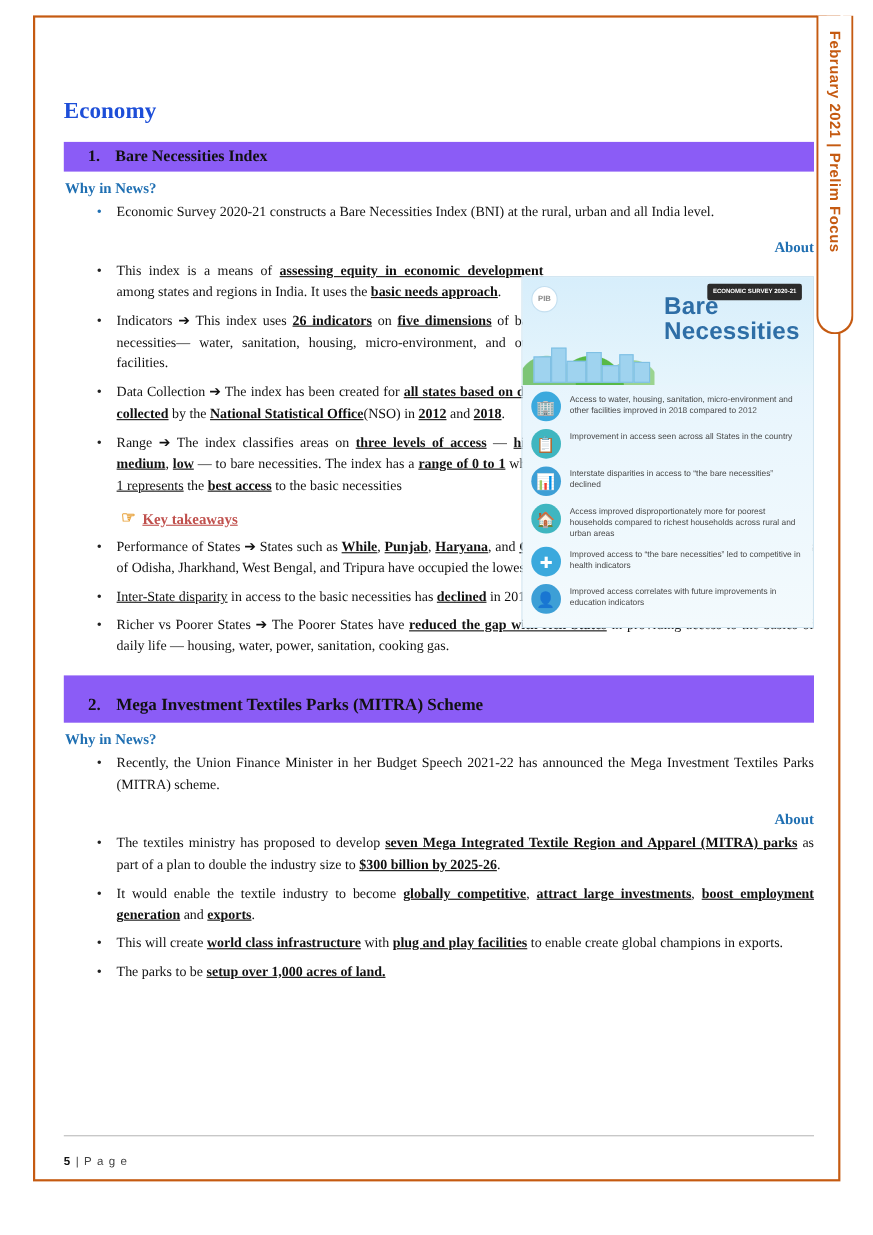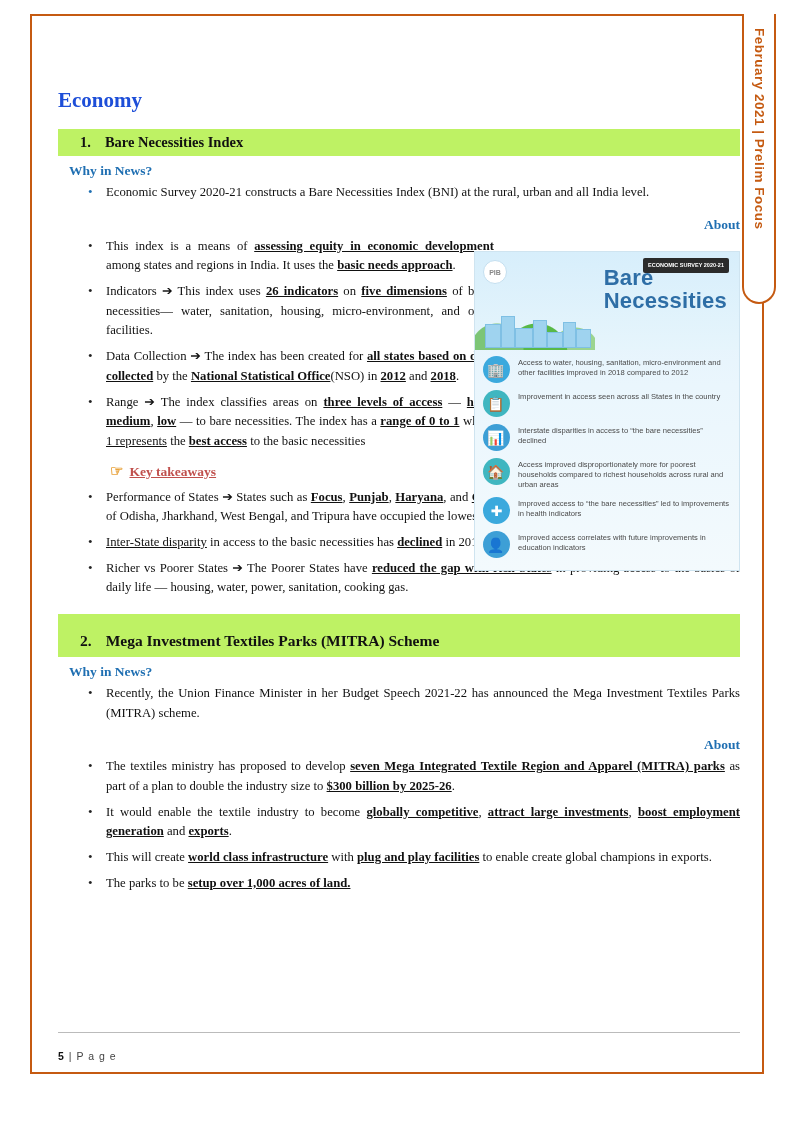--- a/index.html
+++ b/index.html
@@ -57,21 +57,21 @@
     width: 682px;
   }
   .page-title {
     font-family: "Liberation Serif", serif;
     font-weight: bold;
     font-size: 21px;
     color: #1d4ed8;
     margin: 0 0 16px 0;
   }
   .section-bar {
-    background: #bef264;
+    background: #8b5cf6;
     padding: 5px 8px 5px 22px;
     font-family: "Liberation Serif", serif;
     font-weight: bold;
     font-size: 14.5px;
     color: #111111;
     margin-bottom: 7px;
     box-sizing: border-box;
   }
   .section-bar.big {
     font-size: 15.5px;
@@ -79,21 +79,21 @@
   }
   .section-num {
     display: inline-block;
     margin-right: 14px;
   }
   .subhead {
     color: #1f6fb2;
     font-family: "Liberation Serif", serif;
     font-weight: bold;
     font-size: 13.5px;
-    margin: 7px 0 4px 11px;
+    margin: 7px 0 4px 1px;
   }
   .subhead.about {
     margin-top: 14px;
     text-align: right;
   }
   ul.bullets {
     list-style: none;
     margin: 0;
     padding: 0;
   }
@@ -315,21 +315,21 @@
     </li>
   </ul>
 
   <div class="key-takeaways">
     <span class="kt-icon">☞</span>
     <span class="kt-label">Key takeaways</span>
   </div>
 
   <ul class="bullets">
     <li>
-      Performance of States <span class="arrow"></span> States such as <span class="bu">Focus</span>, <span class="bu">Punjab</span>, <span class="bu">Haryana</span>, and <span class="bu">Gujarat top the index</span>.&nbsp; While eastern Indian States of Odisha, Jharkhand, West Bengal, and Tripura have occupied the lowest positions.
+      Performance of States <span class="arrow"></span> States such as <span class="bu">While</span>, <span class="bu">Punjab</span>, <span class="bu">Haryana</span>, and <span class="bu">Gujarat top the index</span>.&nbsp; While eastern Indian States of Odisha, Jharkhand, West Bengal, and Tripura have occupied the lowest positions.
     </li>
     <li>
       <span class="u">Inter-State disparity</span> in access to the basic necessities has <span class="bu">declined</span> in 2018, when compared to 2012.
     </li>
     <li>
       Richer vs Poorer States <span class="arrow"></span> The Poorer States have <span class="bu">reduced the gap with rich States</span> in providing access to the basics of daily life — housing, water, power, sanitation, cooking gas.
     </li>
   </ul>
 
   <div class="section-bar big" style="margin-top:16px;">
@@ -388,21 +388,21 @@
       <div class="ig-row">
         <div class="ig-ic blue2">📊</div>
         <div class="ig-tx">Interstate disparities in access to “the bare necessities” declined</div>
       </div>
       <div class="ig-row">
         <div class="ig-ic teal">🏠</div>
         <div class="ig-tx">Access improved disproportionately more for poorest households compared to richest households across rural and urban areas</div>
       </div>
       <div class="ig-row">
         <div class="ig-ic">✚</div>
-        <div class="ig-tx">Improved access to “the bare necessities” led to improvements in health indicators</div>
+        <div class="ig-tx">Improved access to “the bare necessities” led to competitive in health indicators</div>
       </div>
       <div class="ig-row">
         <div class="ig-ic blue2">👤</div>
         <div class="ig-tx">Improved access correlates with future improvements in education indicators</div>
       </div>
     </div>
   </div>
 
 </div>
 

